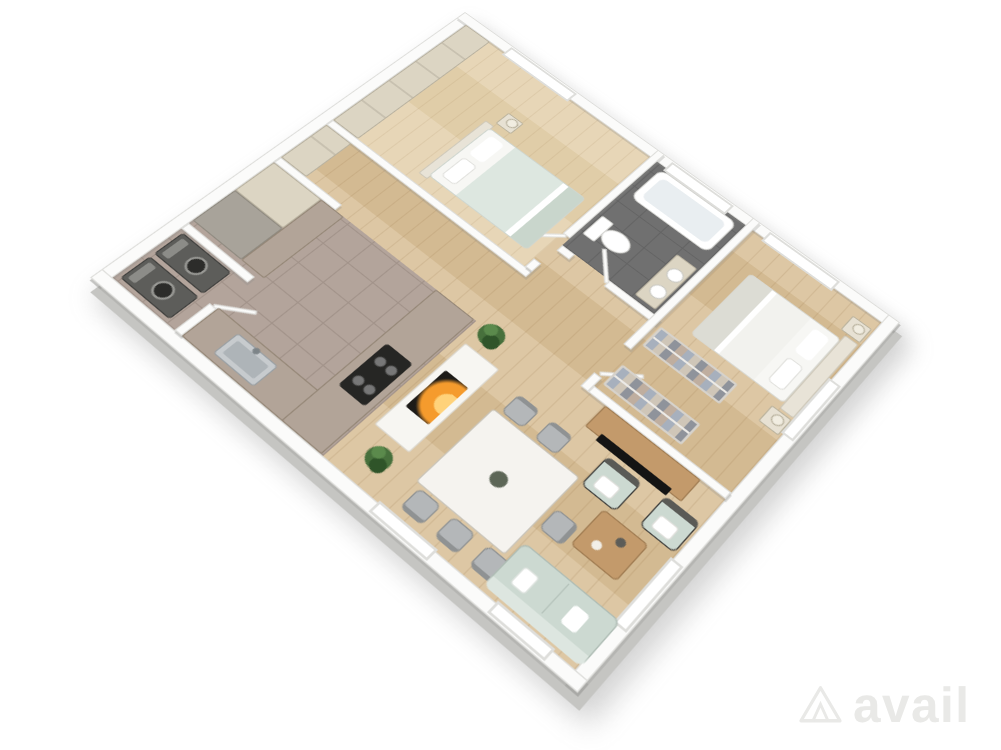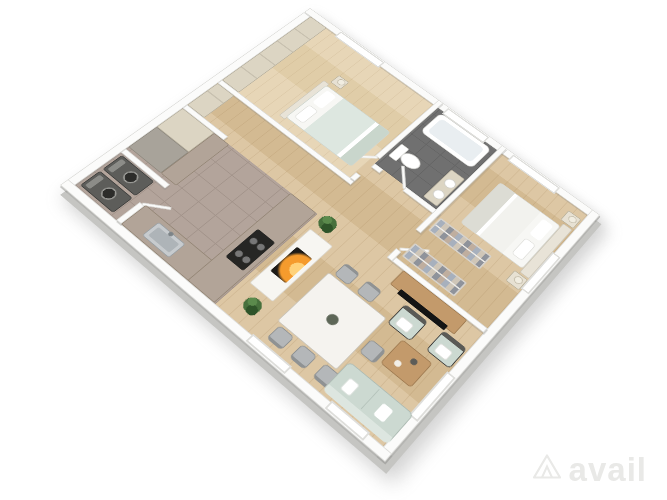--- a/index.html
+++ b/index.html
@@ -97,21 +97,21 @@
   .tub::after{content:"";position:absolute;inset:6px;background:var(--tub-inner);border-radius:6px;}
   .vanity{background:var(--cabinet);border:1px solid #b9b2a0;}
   .vanity::before{content:"";position:absolute;left:8px;top:4px;width:13px;height:13px;border-radius:50%;
       background:#fff;border:1px solid #c9c9c4;}
   .vanity::after{content:"";position:absolute;left:32px;top:4px;width:13px;height:13px;border-radius:50%;
       background:#fff;border:1px solid #c9c9c4;}
   .rack{border:2px solid #d6d2cb;background:repeating-linear-gradient(180deg,
       var(--rack-a) 0 7px, var(--rack-b) 7px 14px, var(--rack-c) 14px 21px, var(--rack-d) 21px 28px);}
   .rack::after{content:"";position:absolute;left:50%;top:0;bottom:0;width:2px;margin-left:-1px;background:#eceae6;}
   
-  .wm{position:absolute;right:20px;bottom:14px;display:flex;gap:7px;
+  .wm{position:absolute;right:20px;bottom:14px;display:flex;align-items:center;gap:7px;
       color:var(--watermark);}
   .wm-text{font-size:33px;font-weight:700;letter-spacing:1px;line-height:1;}
 </style>
 </head>
 <body>
 
 <div class="stage">
   <div class="plan">
 
     <div class="fl-wood" style="left:12px;top:12px;width:416px;height:476px"></div>

